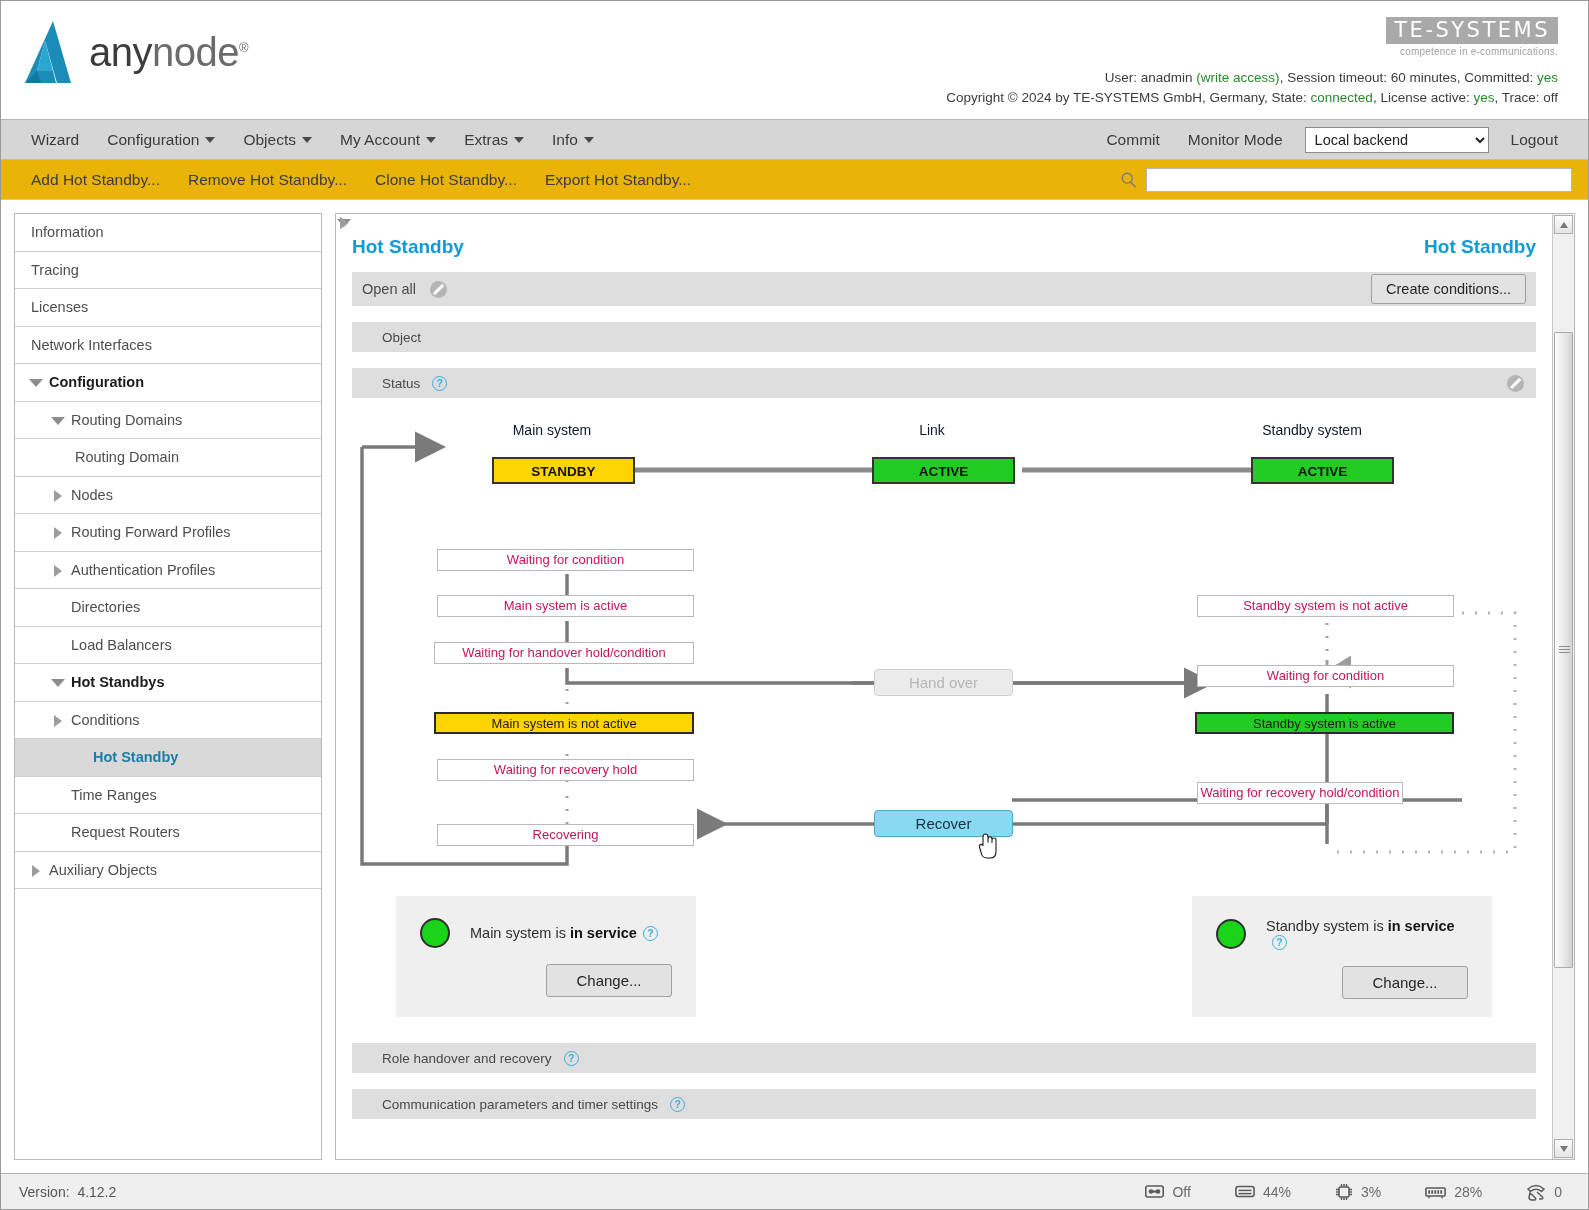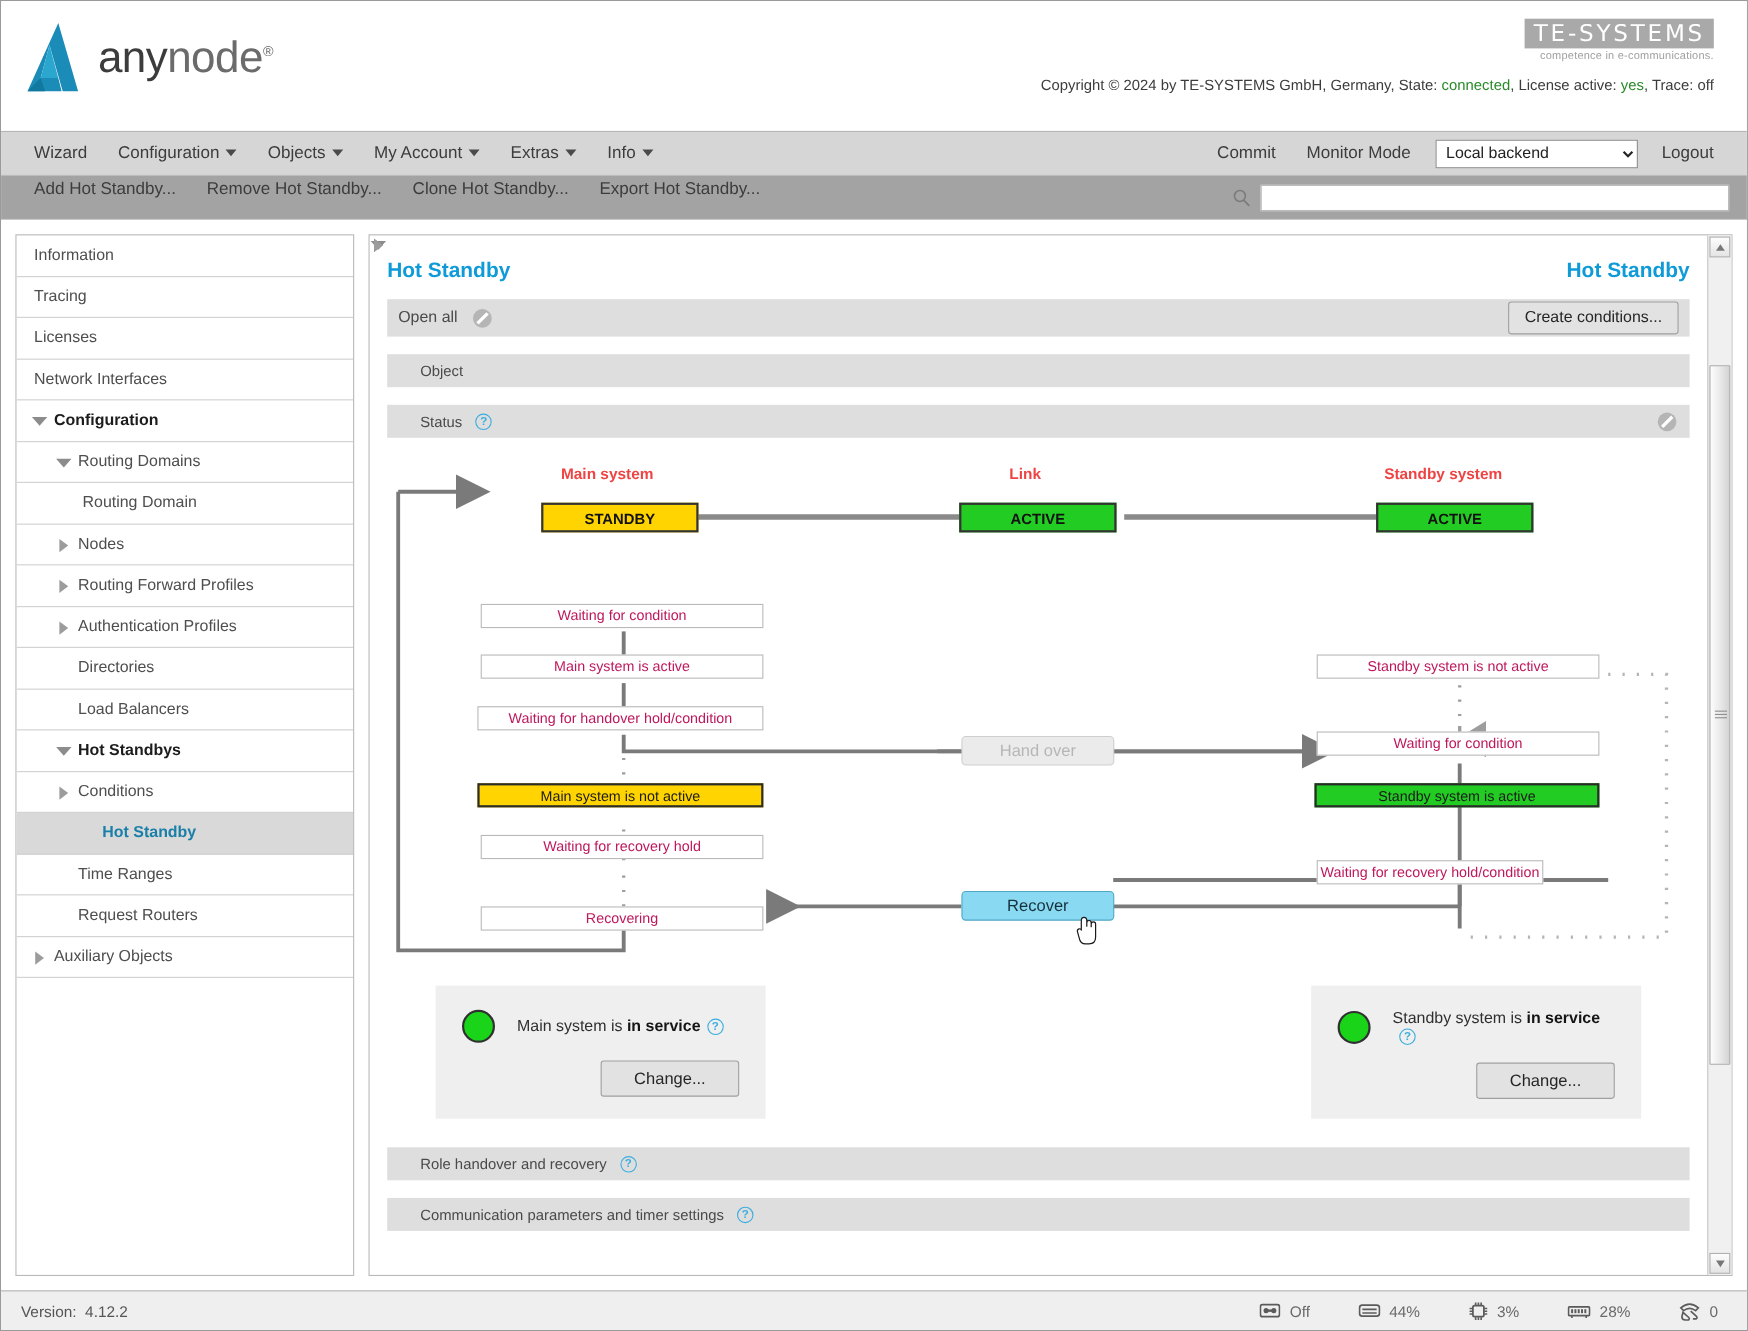--- a/index.html
+++ b/index.html
@@ -112,23 +112,24 @@
     width: 184px;
     border: 1px solid #8c8c8c;
     background: #fff;
     margin: 0 8px;
     padding-left: 5px;
   }
 
   
   .actionbar {
     height: 40px;
-    background: #a3a3a3;
+    background: #eab308;
     border-bottom: 1px solid #c8c8c8;
     display: flex;
+    align-items: center;
     padding: 0 16px;
     flex: 0 0 auto;
   }
   .action-item {
     font-size: 15.5px;
     color: #3c3c3c;
     padding: 3px 14px;
     white-space: nowrap;
     cursor: default;
   }
@@ -300,22 +301,22 @@
   .section-bar .trail { margin-left: auto; }
 
   
   .status-body { padding: 0 0 8px 0; }
   .diagram { position: relative; width: 100%; height: 470px; }
   .diagram svg { position: absolute; left: 0; top: 0; }
 
   .top-label {
     position: absolute;
     font-size: 14px;
-    font-weight: bold;
-    color: #ef4444;
+    font-weight: normal;
+    color: #0f172a;
     text-align: center;
   }
   .state-box {
     position: absolute;
     border: 2px solid #333;
     font-size: 13.5px;
     font-weight: bold;
     color: #111;
     text-align: center;
     line-height: 25px;
@@ -467,20 +468,21 @@
       </svg>
       <div class="logo-text"><span>any</span><span class="lt-light">node</span><span class="logo-reg">®</span></div>
     </div>
 
     <div class="te-logo">
       <div class="te-bar">TE-SYSTEMS</div>
       <div class="te-sub">competence in e-communications.</div>
     </div>
 
     <div class="hdr-info">
+      <div><span>User: anadmin </span><span class="grn">(write access)</span><span>, Session timeout: 60 minutes, Committed: </span><span class="grn">yes</span></div>
       <div><span>Copyright © 2024 by TE-SYSTEMS GmbH, Germany, State: </span><span class="grn">connected</span><span>, License active: </span><span class="grn">yes</span><span>, Trace: off</span></div>
     </div>
   </div>
 
   <div class="menubar">
     <div class="menu-item"><span>Wizard</span></div>
     <div class="menu-item"><span>Configuration</span><span class="caret-dn"></span></div>
     <div class="menu-item"><span>Objects</span><span class="caret-dn"></span></div>
     <div class="menu-item"><span>My Account</span><span class="caret-dn"></span></div>
     <div class="menu-item"><span>Extras</span><span class="caret-dn"></span></div>

